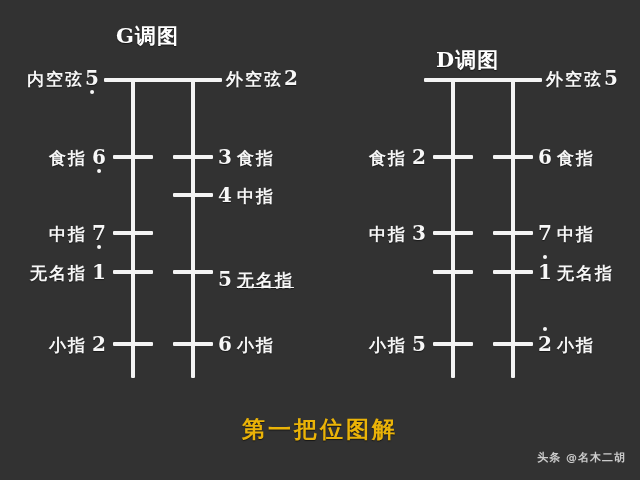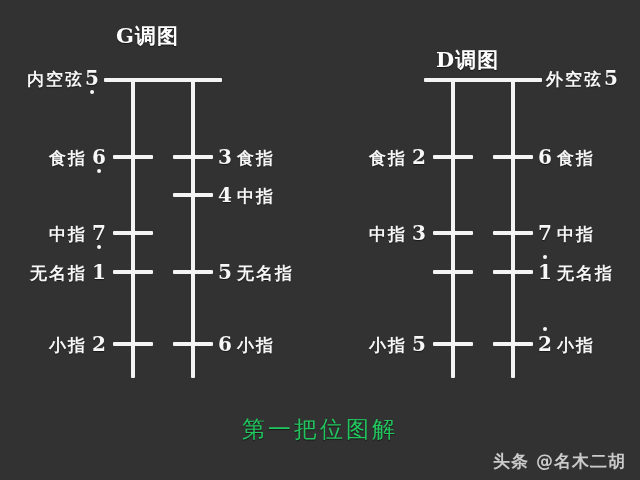--- a/index.html
+++ b/index.html
@@ -35,32 +35,32 @@
   #title-g { left: 116px; top: 22px; }
   #title-d { left: 436px; top: 22px; margin-top: 24px; }
 
   .figure-caption {
     position: absolute;
     left: 0;
     right: 0;
     top: 414px;
     text-align: center;
     font-family: "DejaVu Serif", "Liberation Serif", serif;
-    font-weight: normal;
+    font-weight: bold;
     font-size: 23px;
     letter-spacing: 3px;
-    color: #22c55e;
+    color: #eab308;
     text-shadow: 0 1px 1px rgba(0,0,0,.55);
   }
 
   .watermark {
     position: absolute;
     right: 14px;
     top: 450px;
-    font-size: 17px;
+    font-size: 11px;
     font-weight: bold;
     letter-spacing: 1px;
     color: #d8d8d8;
     opacity: .92;
     white-space: nowrap;
   }
 
   
   .diagram {
     position: absolute;
@@ -137,32 +137,33 @@
 
 <div id="stage">
 
   <div class="diagram-title" id="title-g">G调图</div>
 
   <div class="diagram" id="diagram-g">
       <div class="nut" style="left:104px;top:78px;width:118px;"></div>
       <div class="string" style="left:131px;top:78px;height:300px;"></div>
       <div class="string" style="left:191px;top:78px;height:300px;"></div>
       <div class="lbl left" style="left:100px;top:78px;"><span class="cn">内空弦</span><span class="num dot-below">5</span></div>
+      <div class="lbl right" style="left:226px;top:78px;"><span class="cn">外空弦</span><span class="num">2</span></div>
       <div class="tick" style="left:113px;top:155px;width:40px;"></div>
       <div class="lbl left" style="left:107px;top:157px;"><span class="cn">食指</span><span class="sp"></span><span class="num dot-below">6</span></div>
       <div class="tick" style="left:173px;top:155px;width:40px;"></div>
       <div class="lbl right" style="left:217px;top:157px;"><span class="num">3</span><span class="sp"></span><span class="cn">食指</span></div>
       <div class="tick" style="left:173px;top:193px;width:40px;"></div>
       <div class="lbl right" style="left:217px;top:195px;"><span class="num">4</span><span class="sp"></span><span class="cn">中指</span></div>
       <div class="tick" style="left:113px;top:231px;width:40px;"></div>
       <div class="lbl left" style="left:107px;top:233px;"><span class="cn">中指</span><span class="sp"></span><span class="num dot-below">7</span></div>
       <div class="tick" style="left:113px;top:270px;width:40px;"></div>
       <div class="lbl left" style="left:107px;top:272px;"><span class="cn">无名指</span><span class="sp"></span><span class="num">1</span></div>
       <div class="tick" style="left:173px;top:270px;width:40px;"></div>
-      <div class="lbl right" style="left:217px;top:272px;"><span class="num">5</span><span class="sp"></span><span class="cn">无名指</span></div>
+      <div class="lbl right" style="left:217px;top:279px;text-decoration:underline;"><span class="num">5</span><span class="sp"></span><span class="cn">无名指</span></div>
       <div class="tick" style="left:113px;top:342px;width:40px;"></div>
       <div class="lbl left" style="left:107px;top:344px;"><span class="cn">小指</span><span class="sp"></span><span class="num">2</span></div>
       <div class="tick" style="left:173px;top:342px;width:40px;"></div>
       <div class="lbl right" style="left:217px;top:344px;"><span class="num">6</span><span class="sp"></span><span class="cn">小指</span></div>
     </div>
 
   <div class="diagram-title" id="title-d">D调图</div>
 
   <div class="diagram" id="diagram-d">
       <div class="nut" style="left:104px;top:78px;width:118px;"></div>

